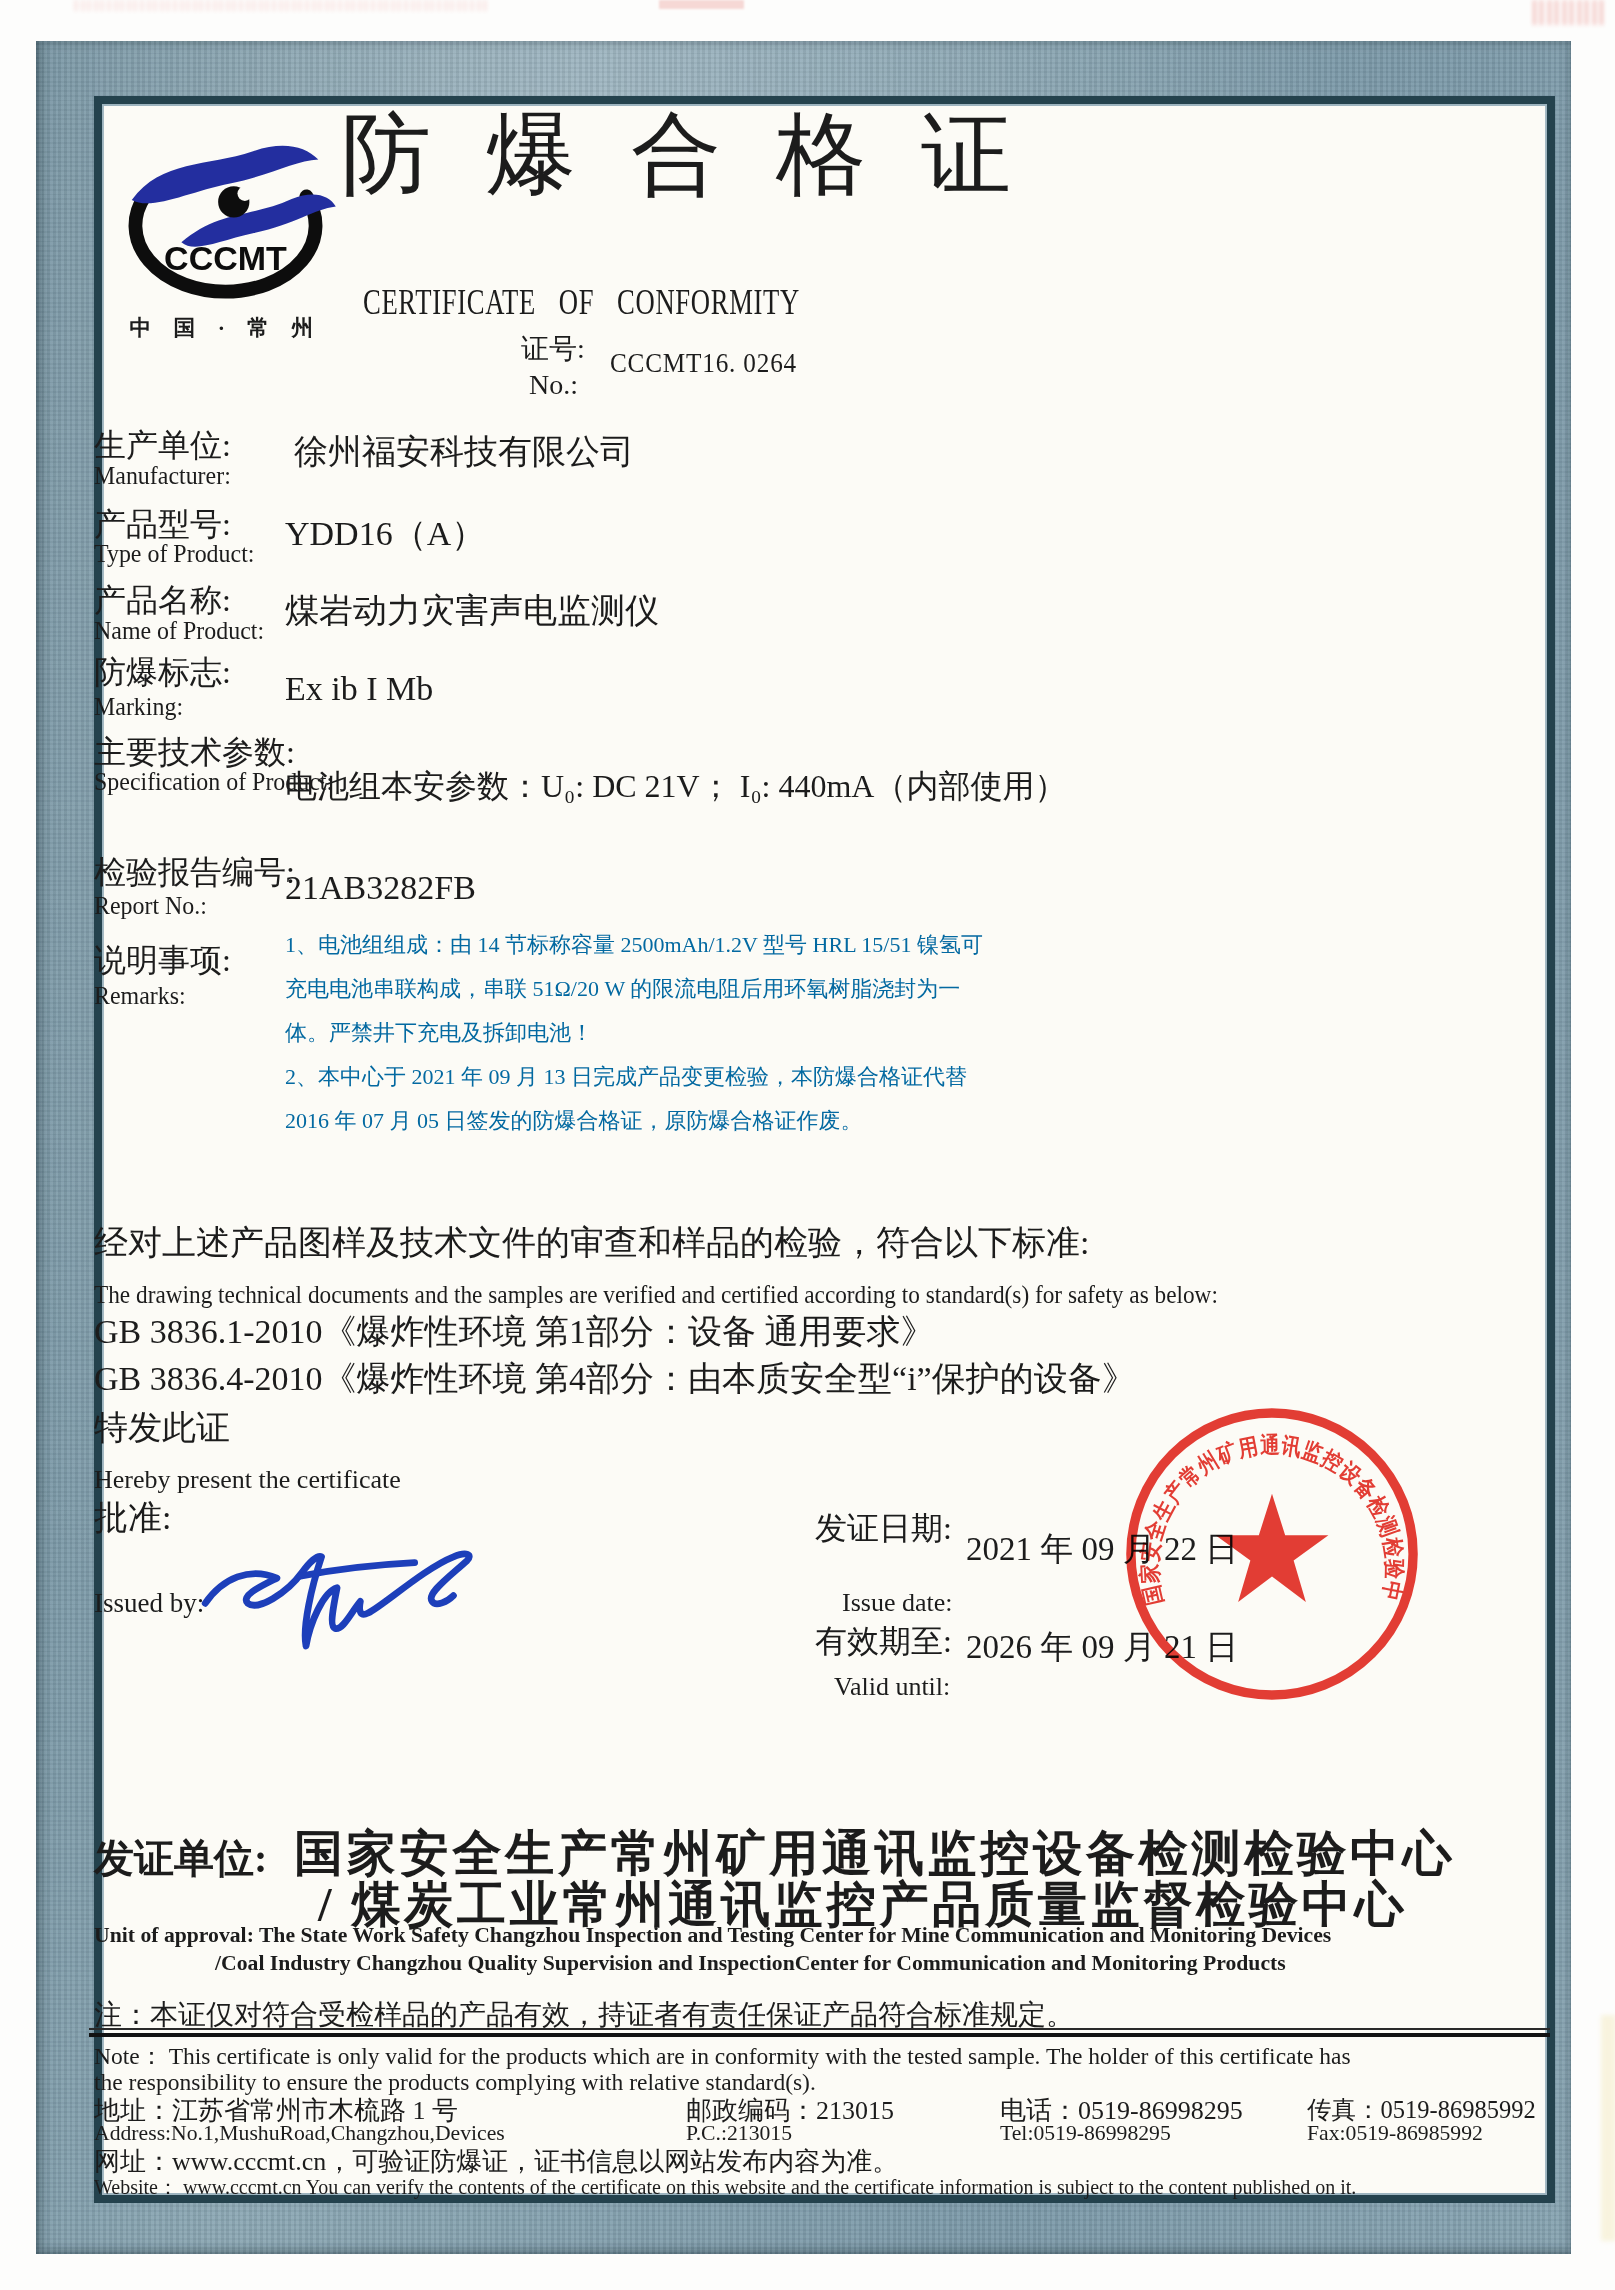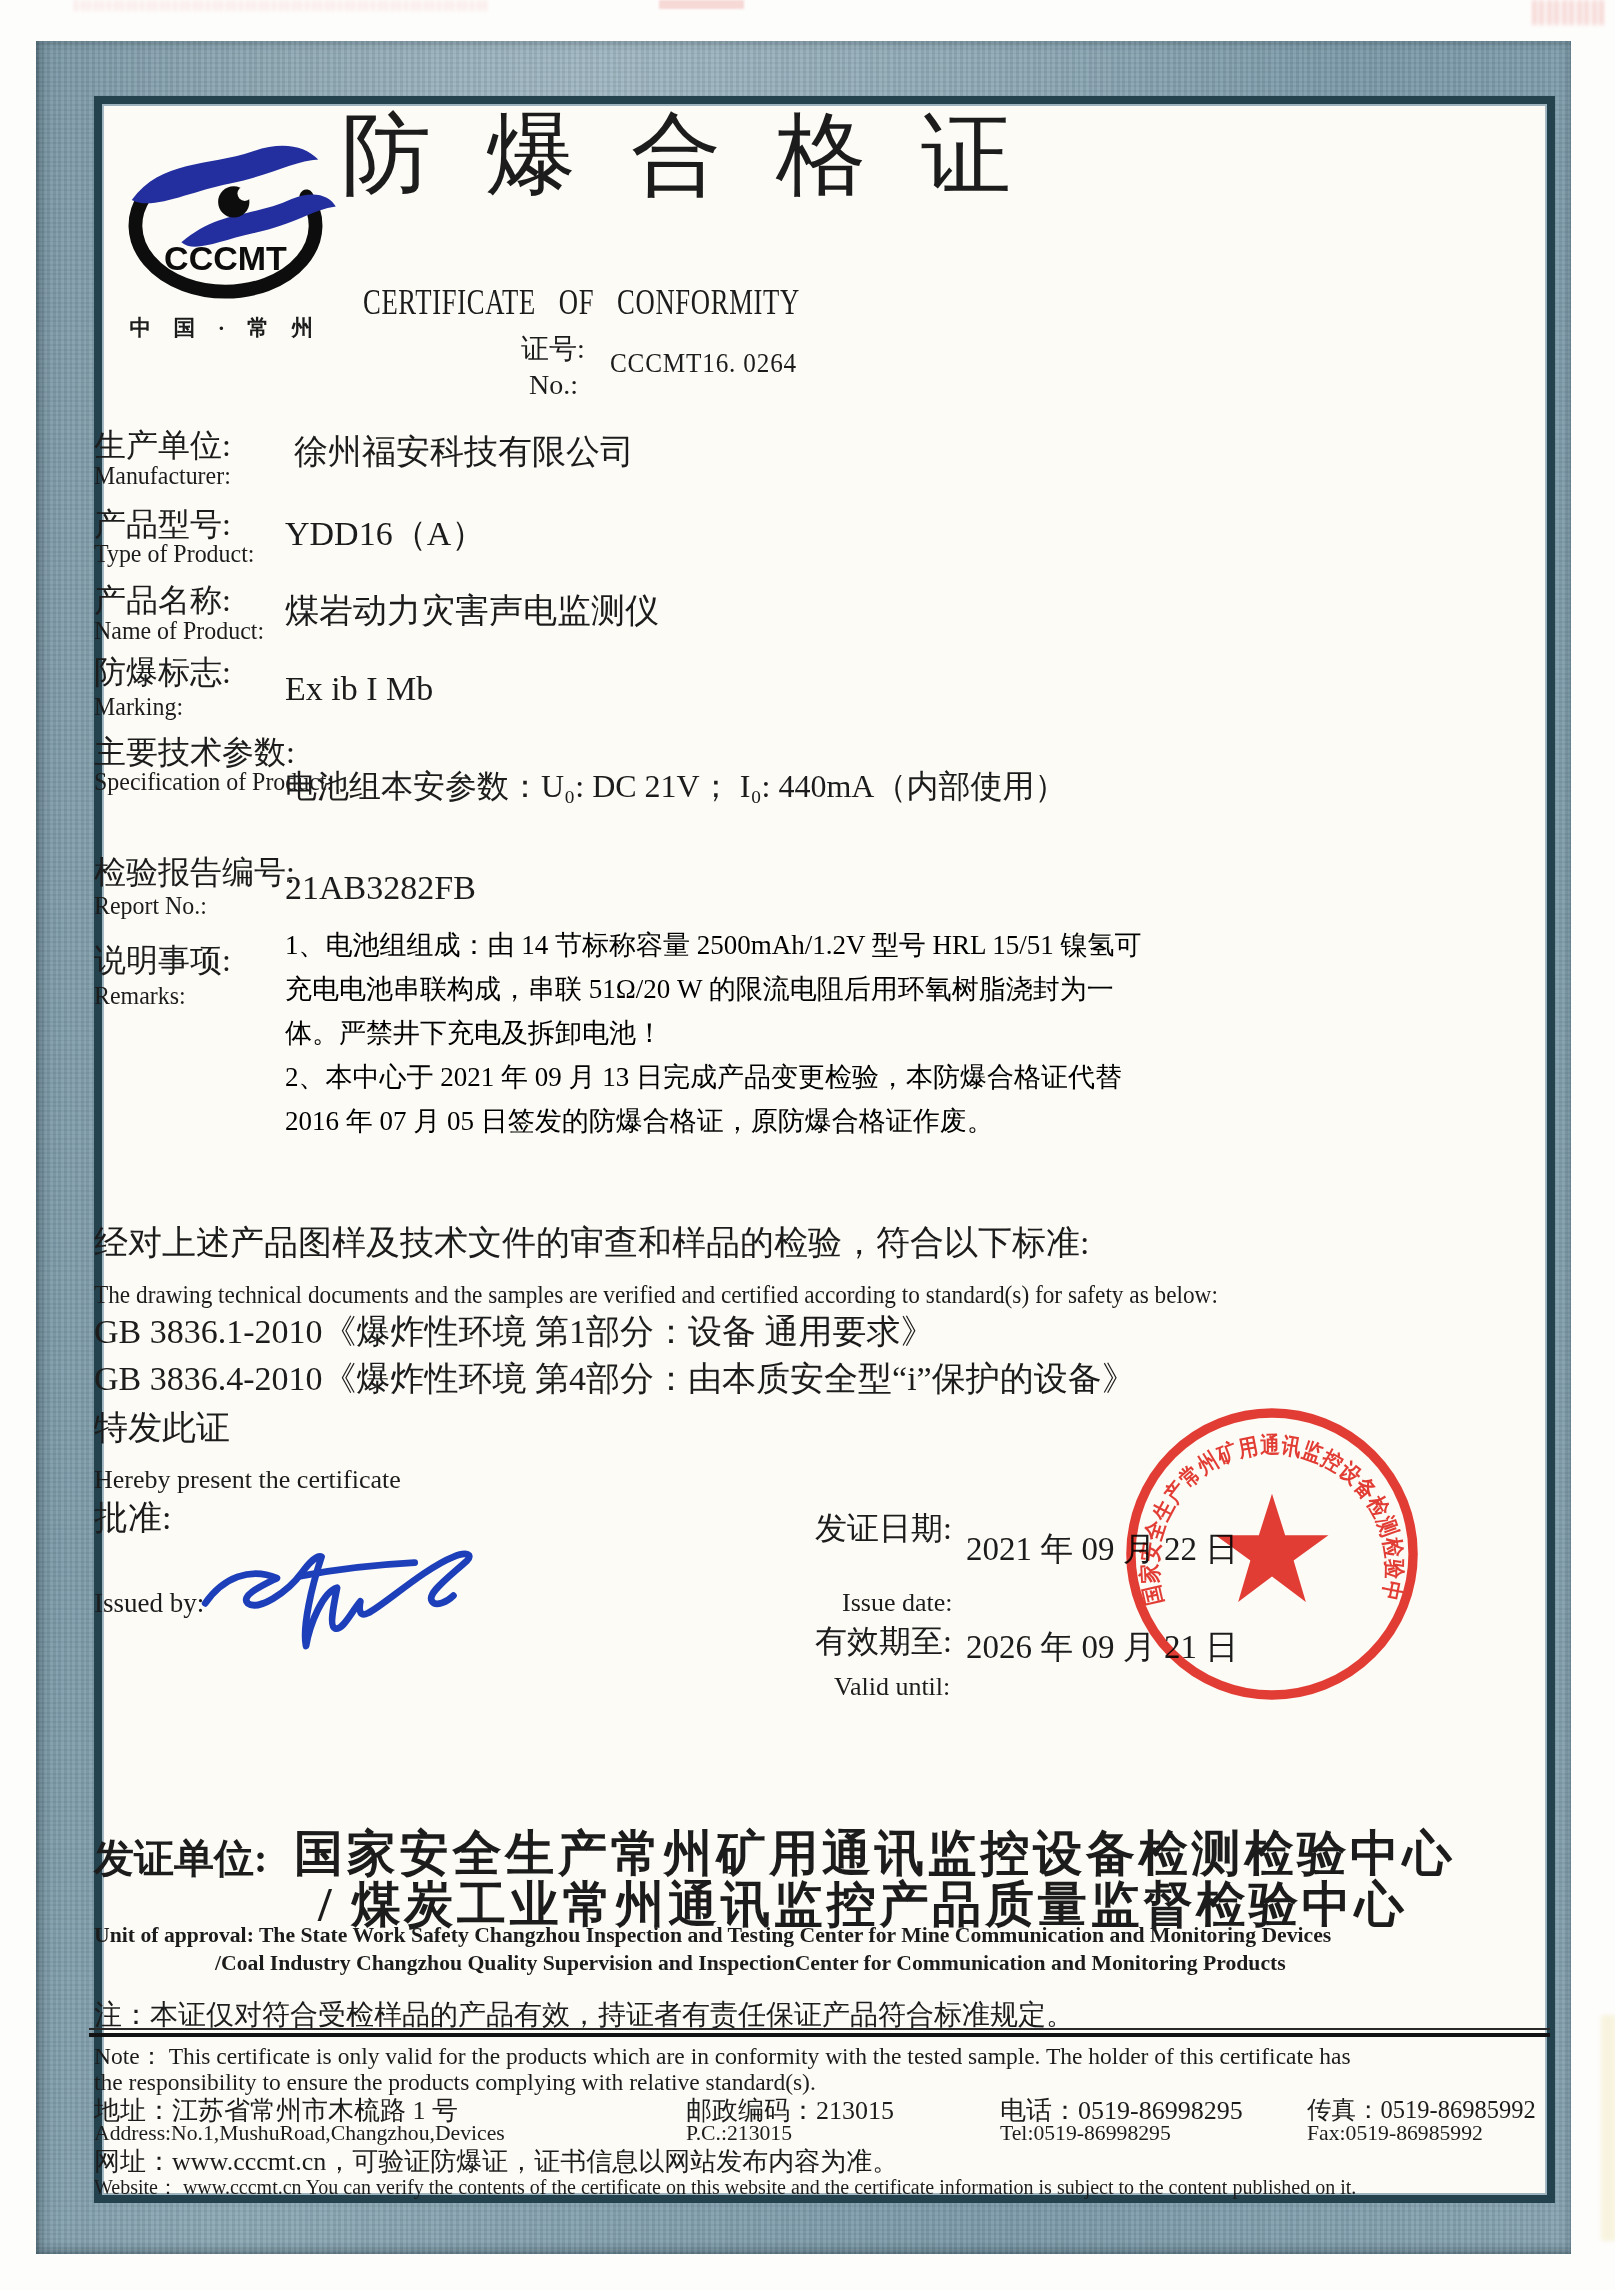--- a/index.html
+++ b/index.html
@@ -44,21 +44,21 @@
   .lab-cn{left:94px;font-size:32px;margin-top:12px;}
   .lab-en{left:94px;font-size:26px;transform:scaleX(.92);transform-origin:left top;}
   .val{left:285px;font-size:34px;}
   .y1c{top:412px;} .y1e{top:461px;} .y1v{top:429px;margin-left:9px;}
   .y2c{top:491px;} .y2e{top:539px;} .y2v{top:511px;}
   .y3c{top:567px;} .y3e{top:616px;} .y3v{top:588px;}
   .y4c{top:639px;} .y4e{top:692px;} .y4v{top:670px;}
   .y5c{top:719px;} .y5e{top:767px;} .y5v{top:765px;font-size:32px;}
   .y6c{top:839px;} .y6e{top:891px;} .y6v{top:869px;}
   .y7c{top:927px;} .y7e{top:981px;}
-  .remarks{left:285px;top:923px;width:1205px;font-size:27px;line-height:44px;z-index:3;position:absolute;color:#000000;}
+  .remarks{left:285px;top:923px;width:1205px;font-size:22px;line-height:44px;z-index:3;position:absolute;color:#0369a1;}
   .remarks div{white-space:nowrap;}
 
   
   .std-intro-cn{left:94px;top:1220px;font-size:34px;}
   .std-intro-en{left:94px;top:1281px;font-size:24.5px;transform:scaleX(.95);transform-origin:left top;}
   .std1{left:94px;top:1309px;font-size:34px;}
   .std2{left:94px;top:1356px;font-size:34px;}
   .hereby-cn{left:94px;top:1405px;font-size:34px;}
   .hereby-en{left:94px;top:1465px;font-size:26px;}
   .approve-cn{left:94px;top:1495px;font-size:34px;}

